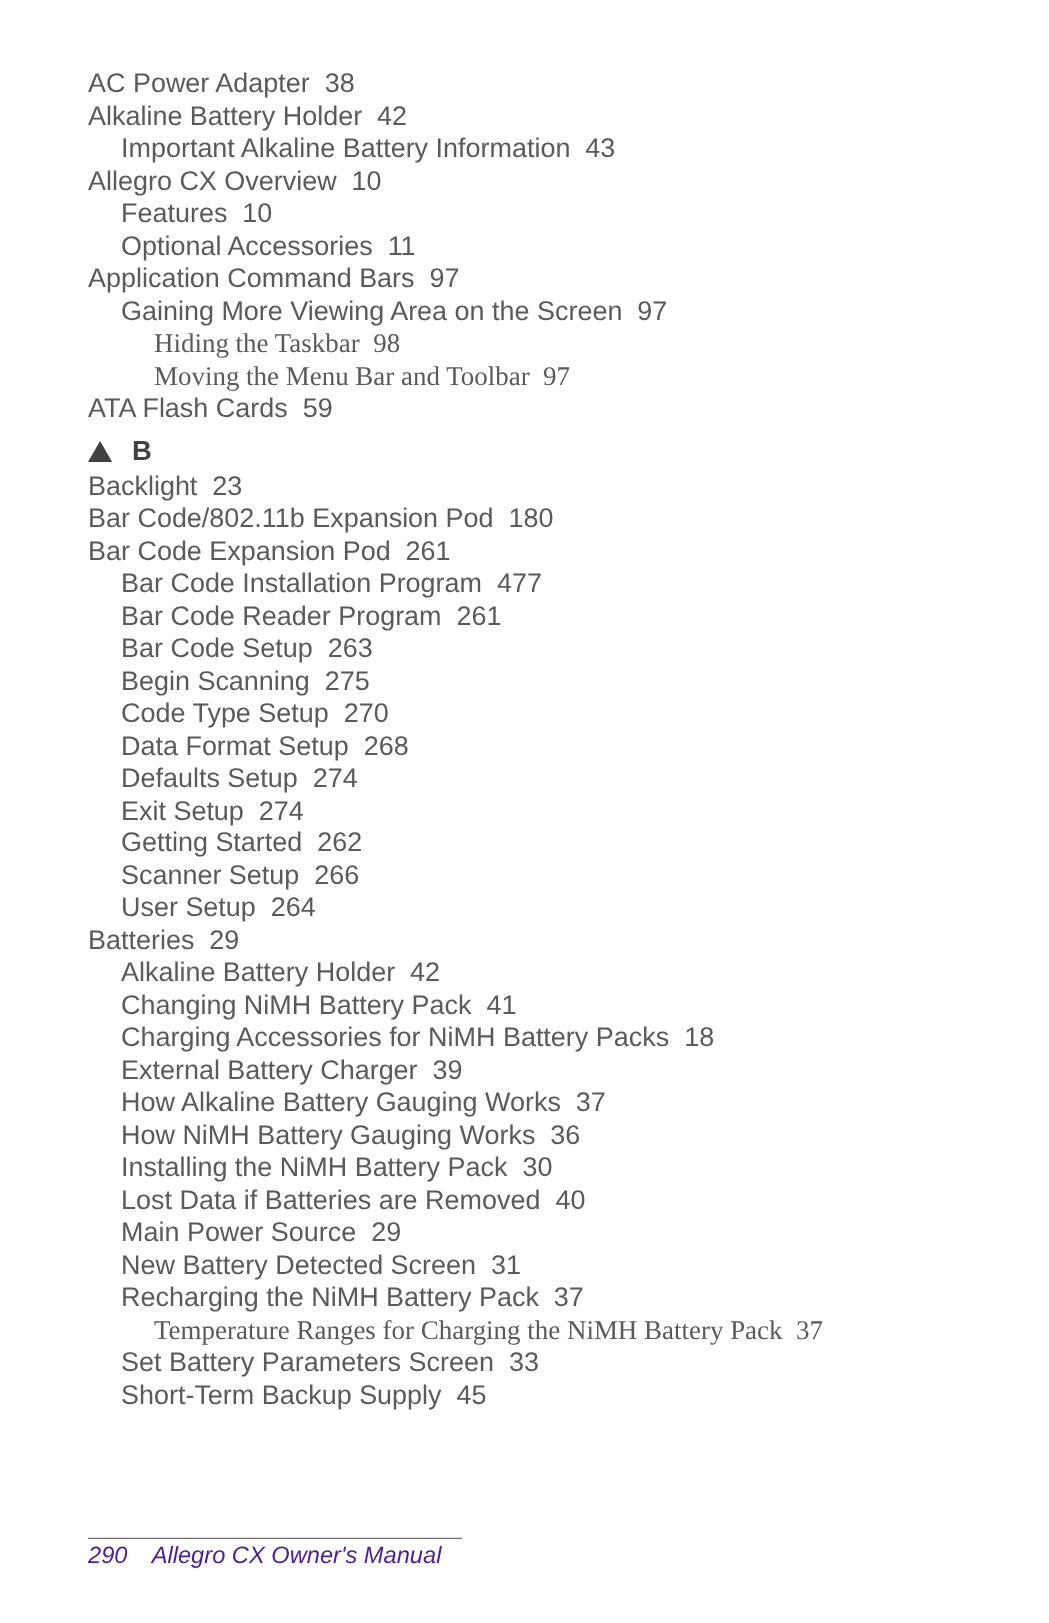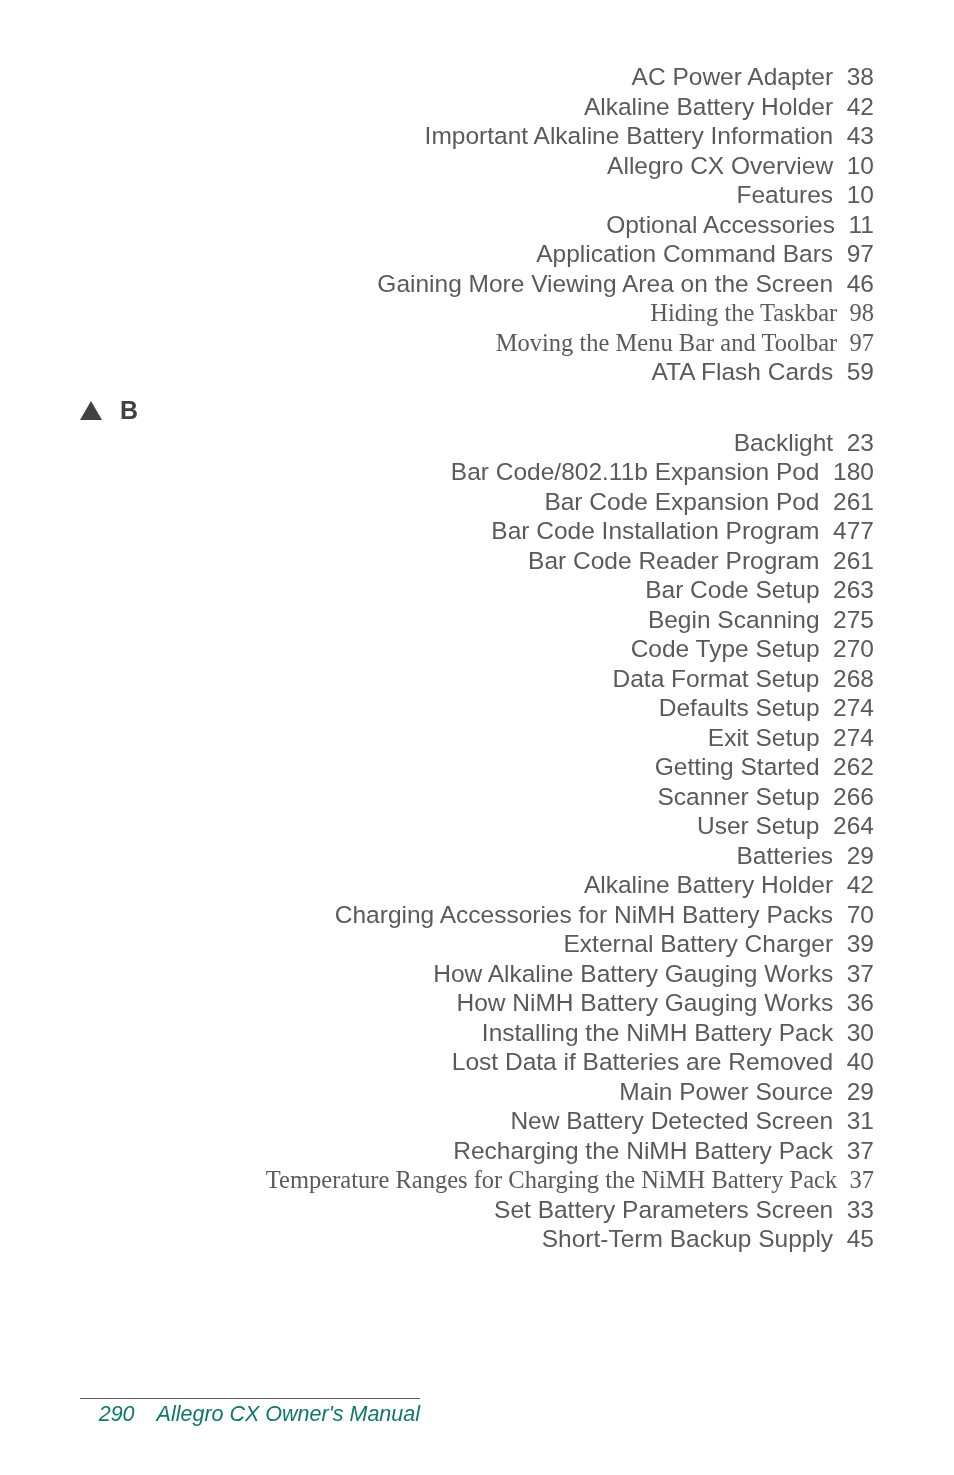--- a/index.html
+++ b/index.html
@@ -10,21 +10,20 @@
     background: #ffffff;
     font-family: Arial, Helvetica, sans-serif;
   }
   .page {
     box-sizing: border-box;
     width: 954px;
     height: 1475px;
     padding: 62px 80px 0 80px;
     position: relative;
     color: #5a5a5a;
-    text-align: right;
   }
   .entry {
     font-size: 24.5px;
     line-height: 29.5px;
     color: #5a5a5a;
     white-space: pre;
   }
   .l0 { margin-left: 0; }
   .l1 { margin-left: 30px; }
   .l2 { margin-left: 60px; font-family: Liberation Serif, serif; }
@@ -47,21 +46,21 @@
     font-size: 25px;
     font-weight: bold;
     color: #414141;
   }
   .footer {
     position: absolute;
     left: 80px;
     bottom: 48px;
     font-size: 21.5px;
     font-style: italic;
-    color: #0f766e;
+    color: #4c1d95;
     border-top: 1.2px solid #5a5a5a;
     padding-top: 3px;
     width: 340px;
   }
   .footer .pagenum {
     margin-right: 22px;
   }
 </style>
 </head>
 <body>
@@ -69,21 +68,21 @@
 <div class="page">
 
   <div>
     <div class="entry l0">AC Power Adapter  38</div>
     <div class="entry l0">Alkaline Battery Holder  42</div>
     <div class="entry l1">Important Alkaline Battery Information  43</div>
     <div class="entry l0">Allegro CX Overview  10</div>
     <div class="entry l1">Features  10</div>
     <div class="entry l1">Optional Accessories  11</div>
     <div class="entry l0">Application Command Bars  97</div>
-    <div class="entry l1">Gaining More Viewing Area on the Screen  46</div>
+    <div class="entry l1">Gaining More Viewing Area on the Screen  97</div>
     <div class="entry l2">Hiding the Taskbar  98</div>
     <div class="entry l2">Moving the Menu Bar and Toolbar  97</div>
     <div class="entry l0">ATA Flash Cards  59</div>
   </div>
 
   <div class="section-head">
     <span class="triangle"></span>
     <span class="section-letter">B</span>
   </div>
 
@@ -97,21 +96,22 @@
     <div class="entry l1">Begin Scanning  275</div>
     <div class="entry l1">Code Type Setup  270</div>
     <div class="entry l1">Data Format Setup  268</div>
     <div class="entry l1">Defaults Setup  274</div>
     <div class="entry l1">Exit Setup  274</div>
     <div class="entry l1">Getting Started  262</div>
     <div class="entry l1">Scanner Setup  266</div>
     <div class="entry l1">User Setup  264</div>
     <div class="entry l0">Batteries  29</div>
     <div class="entry l1">Alkaline Battery Holder  42</div>
-    <div class="entry l1">Charging Accessories for NiMH Battery Packs  70</div>
+    <div class="entry l1">Changing NiMH Battery Pack  41</div>
+    <div class="entry l1">Charging Accessories for NiMH Battery Packs  18</div>
     <div class="entry l1">External Battery Charger  39</div>
     <div class="entry l1">How Alkaline Battery Gauging Works  37</div>
     <div class="entry l1">How NiMH Battery Gauging Works  36</div>
     <div class="entry l1">Installing the NiMH Battery Pack  30</div>
     <div class="entry l1">Lost Data if Batteries are Removed  40</div>
     <div class="entry l1">Main Power Source  29</div>
     <div class="entry l1">New Battery Detected Screen  31</div>
     <div class="entry l1">Recharging the NiMH Battery Pack  37</div>
     <div class="entry l2">Temperature Ranges for Charging the NiMH Battery Pack  37</div>
     <div class="entry l1">Set Battery Parameters Screen  33</div>

